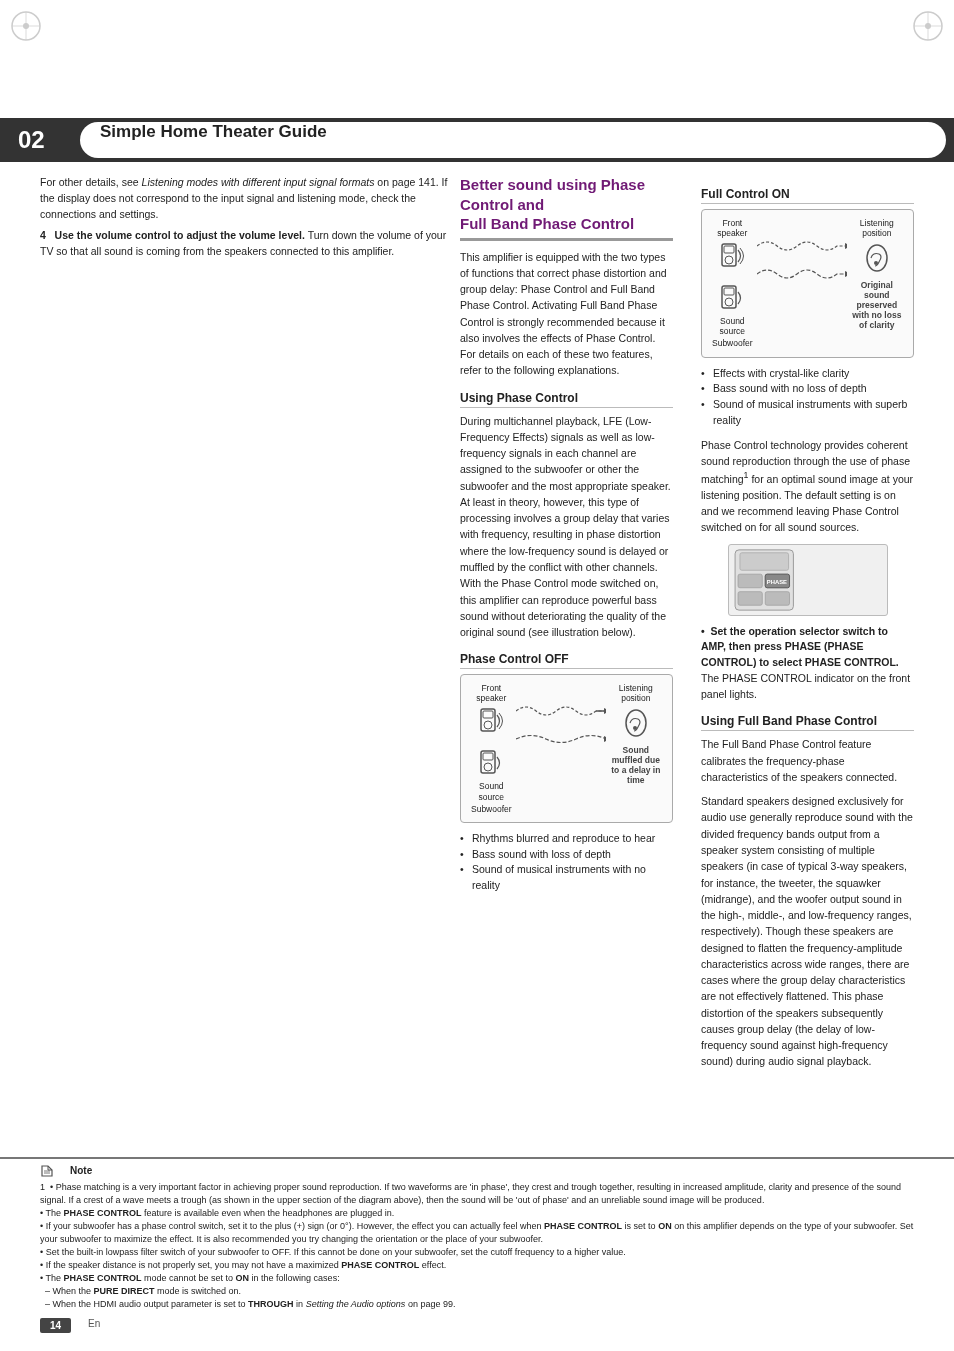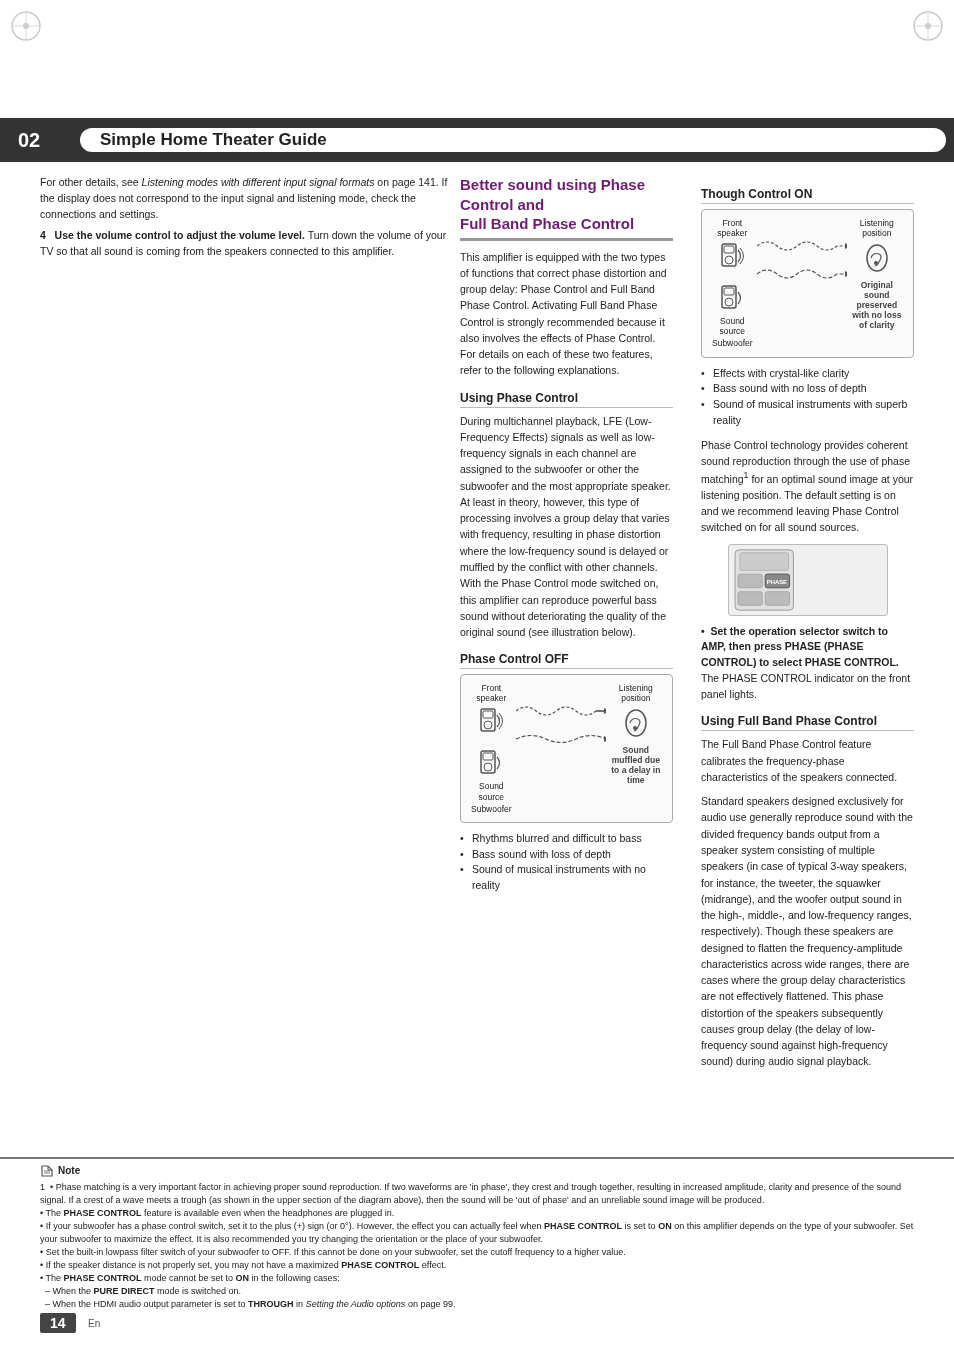--- a/index.html
+++ b/index.html
@@ -33,36 +33,36 @@
       left: 0;
       right: 0;
       height: 44px;
       background: #333;
       display: flex;
       align-items: center;
     }
     .header-chapter {
       background: #333;
       color: #fff;
-      font-size: 20px;
+      font-size: 24px;
       font-weight: bold;
       padding: 0 18px;
       height: 100%;
       display: flex;
       align-items: center;
       min-width: 80px;
     }
     .header-title-box {
       background: #fff;
-      height: 24px;
+      height: 36px;
       flex: 1;
       margin: 4px 8px 4px 0;
       border-radius: 18px;
       display: flex;
-      align-items: center;
+      align-items: flex-start;
       padding: 0 20px;
     }
     .header-title-box span {
       font-size: 17px;
       font-weight: bold;
       color: #222;
     }
 
     
     .content {
@@ -189,21 +189,21 @@
       bottom: 0;
       left: 0;
       right: 0;
       border-top: 2px solid #666;
       padding: 6px 40px 8px 40px;
       background: #fff;
     }
     .note-header {
       display: flex;
       align-items: center;
-      gap: 4px;
+      gap: 16px;
       font-weight: bold;
       font-size: 10px;
       margin-bottom: 3px;
     }
     .note-text {
       font-size: 9px;
       line-height: 1.45;
       color: #222;
     }
     .note-text .bold { font-weight: bold; }
@@ -351,30 +351,30 @@
               <ellipse cx="18" cy="18" rx="10" ry="13" fill="none" stroke="#555" stroke-width="1.5"></ellipse>
               <path d="M12 18 Q14 12 20 14 Q24 16 20 22 Q18 26 16 26" fill="none" stroke="#555" stroke-width="1.2"></path>
               <circle cx="17" cy="23" r="2" fill="#555"></circle>
             </svg>
             <div class="diag-result" style="font-size:8.5px;color:#444;text-align:center;max-width:70px;">Sound muffled due to a delay in time</div>
           </div>
         </div>
       </div>
 
       <ul class="bullet-list">
-        <li>Rhythms blurred and difficult to bass</li>
+        <li>Rhythms blurred and reproduce to hear</li>
         <li>Bass sound with loss of depth</li>
         <li>Sound of musical instruments with no reality</li>
       </ul>
 
     </div>
 
     <div class="col-right">
 
-      <div class="sub-heading">Though Control ON</div>
+      <div class="sub-heading">Full Control ON</div>
 
       <div class="phase-diagram">
         <div class="diagram-row">
 
           <div style="display:flex;flex-direction:column;gap:10px;align-items:center;">
             <div class="diag-col">
               <div class="diag-label-top">Front speaker</div>
               <svg width="32" height="32" viewBox="0 0 32 32">
                 <rect x="6" y="4" width="14" height="22" rx="2" fill="none" stroke="#555" stroke-width="1.5"></rect>
                 <circle cx="13" cy="20" r="4" fill="none" stroke="#555" stroke-width="1"></circle>
@@ -472,14 +472,14 @@
     <p>• The <span class="bold">PHASE CONTROL</span> feature is available even when the headphones are plugged in.</p>
     <p>• If your subwoofer has a phase control switch, set it to the plus (+) sign (or 0°). However, the effect you can actually feel when <span class="bold">PHASE CONTROL</span> is set to <span class="bold">ON</span> on this amplifier depends on the type of your subwoofer. Set your subwoofer to maximize the effect. It is also recommended you try changing the orientation or the place of your subwoofer.</p>
     <p>• Set the built-in lowpass filter switch of your subwoofer to OFF. If this cannot be done on your subwoofer, set the cutoff frequency to a higher value.</p>
     <p>• If the speaker distance is not properly set, you may not have a maximized <span class="bold">PHASE CONTROL</span> effect.</p>
     <p>• The <span class="bold">PHASE CONTROL</span> mode cannot be set to <span class="bold">ON</span> in the following cases:</p>
     <p>&nbsp;&nbsp;– When the <span class="bold">PURE DIRECT</span> mode is switched on.</p>
     <p>&nbsp;&nbsp;– When the HDMI audio output parameter is set to <span class="bold">THROUGH</span> in <em>Setting the Audio options</em> on page 99.</p>
   </div>
 </div>
 
-<div class="page-number" style="position:absolute;bottom:18px;left:40px;background:#444;color:#fff;font-size:14px;font-weight:bold;padding:2px 10px;border-radius:2px;z-index:10;">14</div>
+<div class="page-number" style="position:absolute;bottom:18px;left:40px;background:#444;color:#fff;font-size:10px;font-weight:bold;padding:2px 10px;border-radius:2px;z-index:10;">14</div>
 <div class="page-lang" style="position:absolute;bottom:22px;left:88px;font-size:10px;color:#555;z-index:10;margin-top:39px;">En</div>
 
 </body></html>

